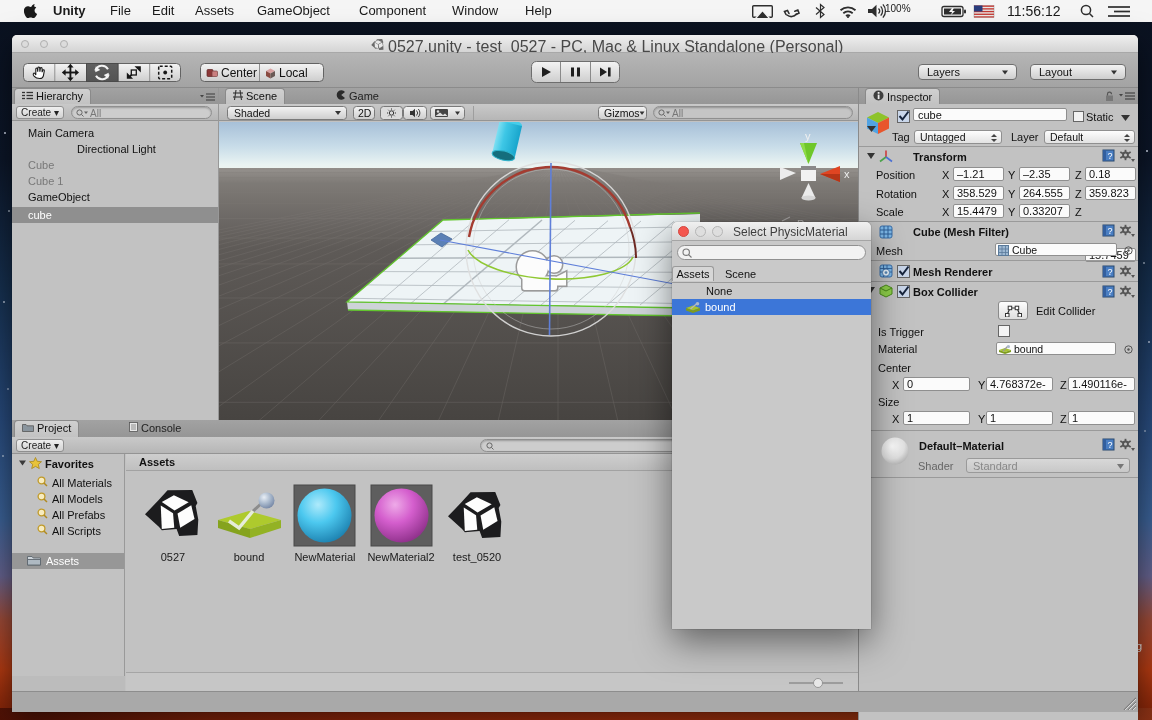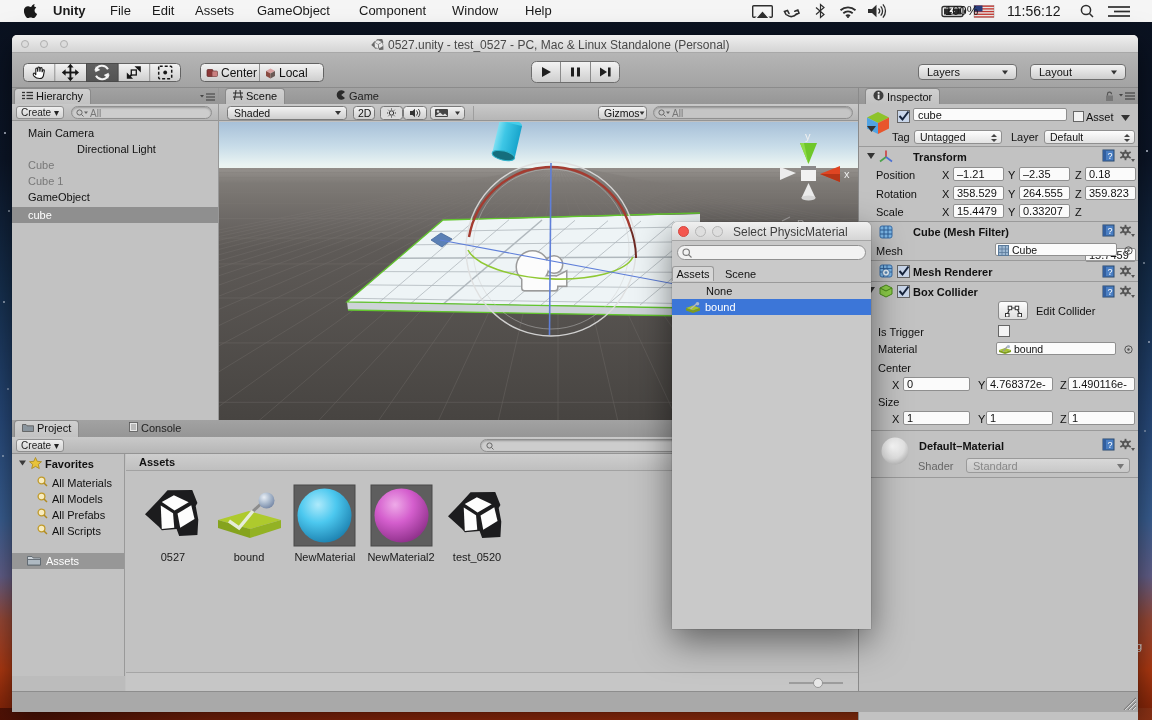--- a/index.html
+++ b/index.html
@@ -9,21 +9,21 @@
 }
 #deskbottom { position:absolute; left:0; top:708px; width:1152px; height:12px;
   background:linear-gradient(90deg,#4a0f05 0%,#8c250a 18%,#a62d0c 35%,#b5350f 55%,#a93b12 80%,#8c3418 100%); opacity:0.85; }
 .star { position:absolute; width:2px; height:2px; border-radius:50%; background:#cfd8e8; }
 #menubar { position:absolute; left:0; top:0; width:1152px; height:22px; background:#f5f5f5; color:#1a1a1a; font-size:13px; }
 .mi { position:absolute; top:3px; }
 #win { position:absolute; left:12px; top:35px; width:1126px; height:677px; background:#c2c2c2; border-radius:5px 5px 0 0; box-shadow:0 10px 30px rgba(0,0,0,.55), 0 0 1px rgba(0,0,0,.7); }
 #titlebar { position:absolute; left:0; top:0; width:1126px; height:18px; border-radius:5px 5px 0 0;
   background:linear-gradient(180deg,#efefef,#d4d4d4); border-bottom:1px solid #a8a8a8; }
 .tl { position:absolute; top:5px; width:8px; height:8px; border-radius:50%; background:#dcdcdc; border:1px solid #b0b0b0; }
-#titletext { position:absolute; left:376px; top:3px; font-size:12px; color:#484848; white-space:nowrap; }
+#titletext { position:absolute; left:376px; top:3px; font-size:16px; color:#484848; white-space:nowrap; }
 #toolbar { position:absolute; left:0; top:18px; width:1126px; height:35px;
   background:linear-gradient(180deg,#b5b5b5,#a3a3a3); border-bottom:1px solid #8b8b8b; }
 #panels { position:absolute; left:0; top:53px; width:1126px; height:603px; background:#989898; }
 .tabstrip { position:absolute; height:16px; width:100%; background:linear-gradient(180deg,#a2a2a2,#969696); }
 .tab { position:absolute; top:0; height:16px; border-radius:4px 4px 0 0; font-size:11px; color:#111;
   background:linear-gradient(180deg,#d0d0d0,#c2c2c2); border:1px solid #8a8a8a; border-bottom:none; padding:1px 7px 0 7px; }
 .tab.inactive { background:linear-gradient(180deg,#b0b0b0,#a6a6a6); color:#222; }
 .ptoolbar { position:absolute; height:17px; width:100%; background:linear-gradient(180deg,#c9c9c9,#b6b6b6); border-bottom:1px solid #949494; }
 .createbtn { position:absolute; left:4px; top:2px; width:48px; height:13px; border-radius:3px;
   background:linear-gradient(180deg,#efefef,#d2d2d2); border:1px solid #8f8f8f; font-size:10px; color:#222; text-align:center; line-height:12px; }
@@ -104,21 +104,21 @@
     <g stroke="#2e2e2e" fill="none" stroke-width="1.5">
       <circle cx="341" cy="7" r="4.6"></circle>
       <line x1="344.5" y1="10.5" x2="348" y2="14"></line>
     </g>
     <g stroke="#2e2e2e" stroke-width="1.7">
       <line x1="363" y1="4" x2="385" y2="4"></line>
       <line x1="369" y1="8.5" x2="385" y2="8.5"></line>
       <line x1="363" y1="13" x2="385" y2="13"></line>
     </g>
   </svg>
-  <span class="mi" style="left:945px;font-size:13px;">100%</span>
+  <span class="mi" style="left:885px;font-size:10px;">100%</span>
   <span class="mi" style="left:1007px;font-size:14px;top:2.5px;">11:56:12</span>
 </div>
 
 <div id="win">
   <div id="titlebar">
     <span class="tl" style="left:9px;"></span>
     <span class="tl" style="left:28px;"></span>
     <span class="tl" style="left:48px;"></span>
     <svg style="position:absolute;left:359px;top:3px;" width="13" height="13" viewBox="0 0 56 58">
         <path fill="#6a6a6a" d="M0,31 L13.5,16 24,11.5 24.5,5.5 49,5 54,19 52.5,22.5 54,36 54.5,52 35.5,53 33,46 17.5,47.5 14.5,43.5 Z"></path>
@@ -646,21 +646,21 @@
           <polygon points="23,6.5 12,12 12,23 23,17.5" fill="#e8562c"></polygon>
         </svg>
         <svg style="position:absolute;left:38px;top:22px;" width="13" height="13" viewBox="0 0 13 13">
             <rect x="0.5" y="0.5" width="12" height="12" fill="#c9d6ea" stroke="#666"></rect>
             <path d="M2.5 6 L5.5 9.5 L11.5 1.5" fill="none" stroke="#16243c" stroke-width="2"></path>
           </svg>
         <div style="position:absolute;left:54px;top:20px;width:154px;height:13px;background:#fbfbfb;border:1px solid #8f8f8f;border-radius:2px;padding:0 0 0 4px;line-height:12px;">cube</div>
         <svg style="position:absolute;left:214px;top:23px;" width="11" height="11" viewBox="0 0 11 11">
             <rect x="0.5" y="0.5" width="10" height="10" fill="#f2f2f2" stroke="#666"></rect>
           </svg>
-        <span style="position:absolute;left:227px;top:23px;">Asset</span>
+        <span style="position:absolute;left:227px;top:23px;">Static</span>
         <svg style="position:absolute;left:262px;top:27px;" width="9" height="6" viewBox="0 0 9 6">
             <polygon points="0,0 9,0 4.5,6" fill="#333"></polygon>
           </svg>
         <span style="position:absolute;left:33px;top:43px;">Tag</span>
         <div style="position:absolute;left:55px;top:42px;width:88px;height:14px;background:linear-gradient(180deg,#fdfdfd,#e2e2e2);border:1px solid #8f8f8f;border-radius:3px;padding:0 0 0 5px;font-size:10.5px;">Untagged<svg style="position:absolute;right:4px;top:3px;" width="6" height="8" viewBox="0 0 6 8">
               <polygon points="3,0 6,3 0,3" fill="#444"></polygon>
               <polygon points="3,8 6,5 0,5" fill="#444"></polygon>
             </svg></div>
         <span style="position:absolute;left:152px;top:43px;">Layer</span>
         <div style="position:absolute;left:185px;top:42px;width:91px;height:14px;background:linear-gradient(180deg,#fdfdfd,#e2e2e2);border:1px solid #8f8f8f;border-radius:3px;padding:0 0 0 5px;font-size:10.5px;">Default<svg style="position:absolute;right:4px;top:3px;" width="6" height="8" viewBox="0 0 6 8">

